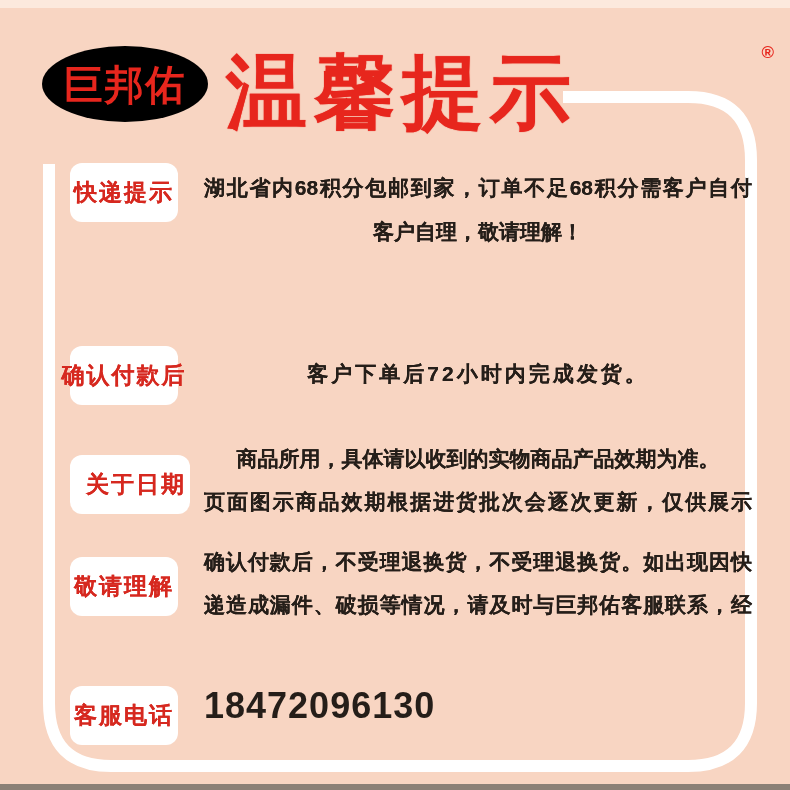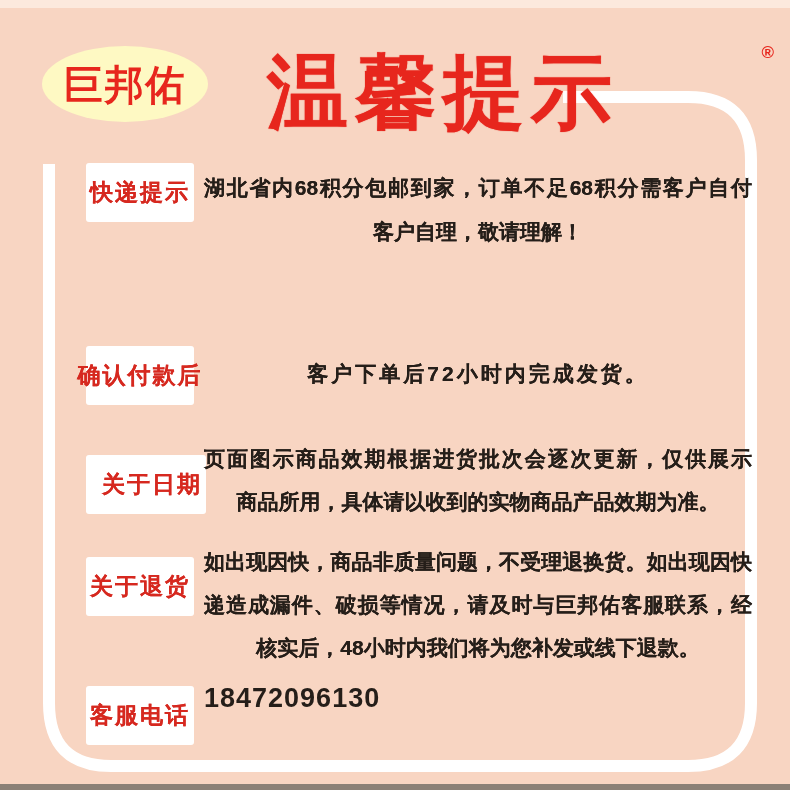--- a/index.html
+++ b/index.html
@@ -17,60 +17,59 @@
   #bottom-strip{
     position:absolute;left:0;bottom:0;width:790px;height:6px;
     background:#8b8076;
   }
   
   #frame-svg{position:absolute;left:0;top:0;}
 
   
   #logo{
     position:absolute;left:42px;top:46px;width:166px;height:76px;
-    background:#fef9c3;border-radius:50%;
+    background:#000000;border-radius:50%;
     display:flex;align-items:center;justify-content:center;
   }
   #brand-name{
     color:#e7261d;font-weight:900;font-size:39px;letter-spacing:2px;
     line-height:1;transform:scaleY(1.05);
   }
   #reg-mark{
     position:absolute;right:16px;top:44px;
     color:#e7261d;font-size:17px;font-weight:700;line-height:1;
   }
   
   #page-title{
     position:absolute;left:226px;top:44px;width:340px;height:96px;
     color:#e7261d;font-weight:900;font-size:81px;letter-spacing:7px;
     line-height:96px;white-space:nowrap;
     text-shadow:0 0 1px #e7261d;
-    margin-left:41px;
   }
 
   
   .sec{position:absolute;left:0;top:0;width:790px;}
   .label-box{
-    position:absolute;left:86px;width:108px;height:59px;
-    background:#ffffff;border-radius:3px;
+    position:absolute;left:70px;width:108px;height:59px;
+    background:#ffffff;border-radius:12px;
     display:flex;align-items:center;justify-content:center;
   }
   .label-text{
     color:#d6281f;font-weight:900;font-size:23px;letter-spacing:2px;
     line-height:1;white-space:nowrap;text-shadow:0 0 .5px #d6281f;
   }
   .text-col{position:absolute;left:204px;width:548px;}
   .tline{
     color:#251e19;font-weight:700;font-size:21px;line-height:44px;
     text-align:center;text-shadow:0 0 .5px #251e19;
   }
   .tline.just{text-align:justify;text-align-last:justify;}
   .tline.phone{
-    font-weight:600;font-size:27px;letter-spacing:1px;
-    text-shadow:none;line-height:40px;
+    font-weight:600;font-size:36px;letter-spacing:1px;
+    text-shadow:none;line-height:40px;margin-top:8px;
   }
   
   .sec:nth-of-type(1) .label-box{top:163px;}
   .sec:nth-of-type(1) .text-col{top:166px;}
   .sec:nth-of-type(2) .label-box{top:346px;}
   .sec:nth-of-type(2) .text-col{top:352px;}
   .sec:nth-of-type(2) .tline{letter-spacing:3px;}
   .sec:nth-of-type(3) .label-box{top:455px;padding-left:12px;}
   .sec:nth-of-type(3) .text-col{top:437px;}
   .sec:nth-of-type(3) .tline{line-height:43px;}
@@ -117,33 +116,32 @@
     <div class="text-col">
           <div class="tline">客户下单后72小时内完成发货。</div>
         </div>
   </div>
 
   <div class="sec">
     <div class="label-box">
       <span class="label-text">关于日期</span>
     </div>
     <div class="text-col">
+          <div class="tline">商品所用，具体请以收到的实物商品产品效期为准。</div>
           <div class="tline just">页面图示商品效期根据进货批次会逐次更新，仅供展示</div>
-          <div class="tline">商品所用，具体请以收到的实物商品产品效期为准。</div>
         </div>
   </div>
 
   <div class="sec">
     <div class="label-box">
-      <span class="label-text">关于退货</span>
+      <span class="label-text">敬请理解</span>
     </div>
     <div class="text-col">
-          <div class="tline just">如出现因快，商品非质量问题，不受理退换货。如出现因快</div>
+          <div class="tline just">确认付款后，不受理退换货，不受理退换货。如出现因快</div>
           <div class="tline just">递造成漏件、破损等情况，请及时与巨邦佑客服联系，经</div>
-          <div class="tline">核实后，48小时内我们将为您补发或线下退款。</div>
         </div>
   </div>
 
   <div class="sec">
     <div class="label-box">
       <span class="label-text">客服电话</span>
     </div>
     <div class="text-col">
           <div class="tline just phone">18472096130</div>
         </div>

